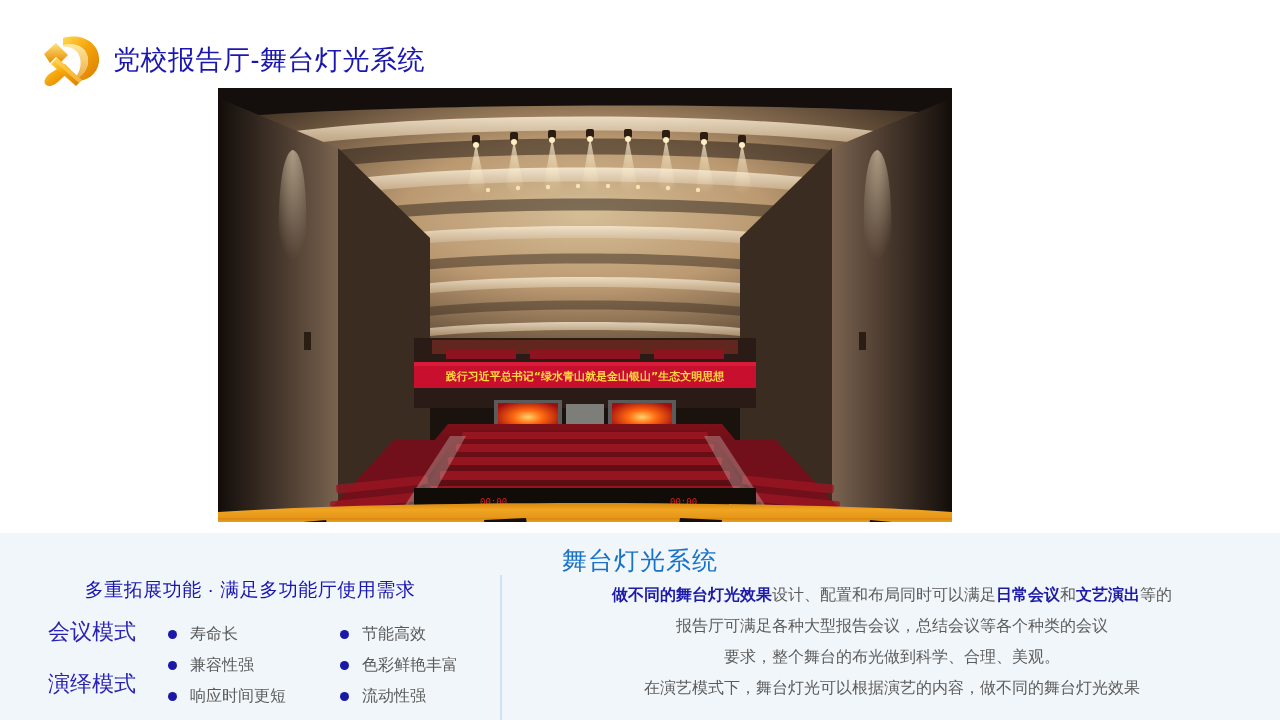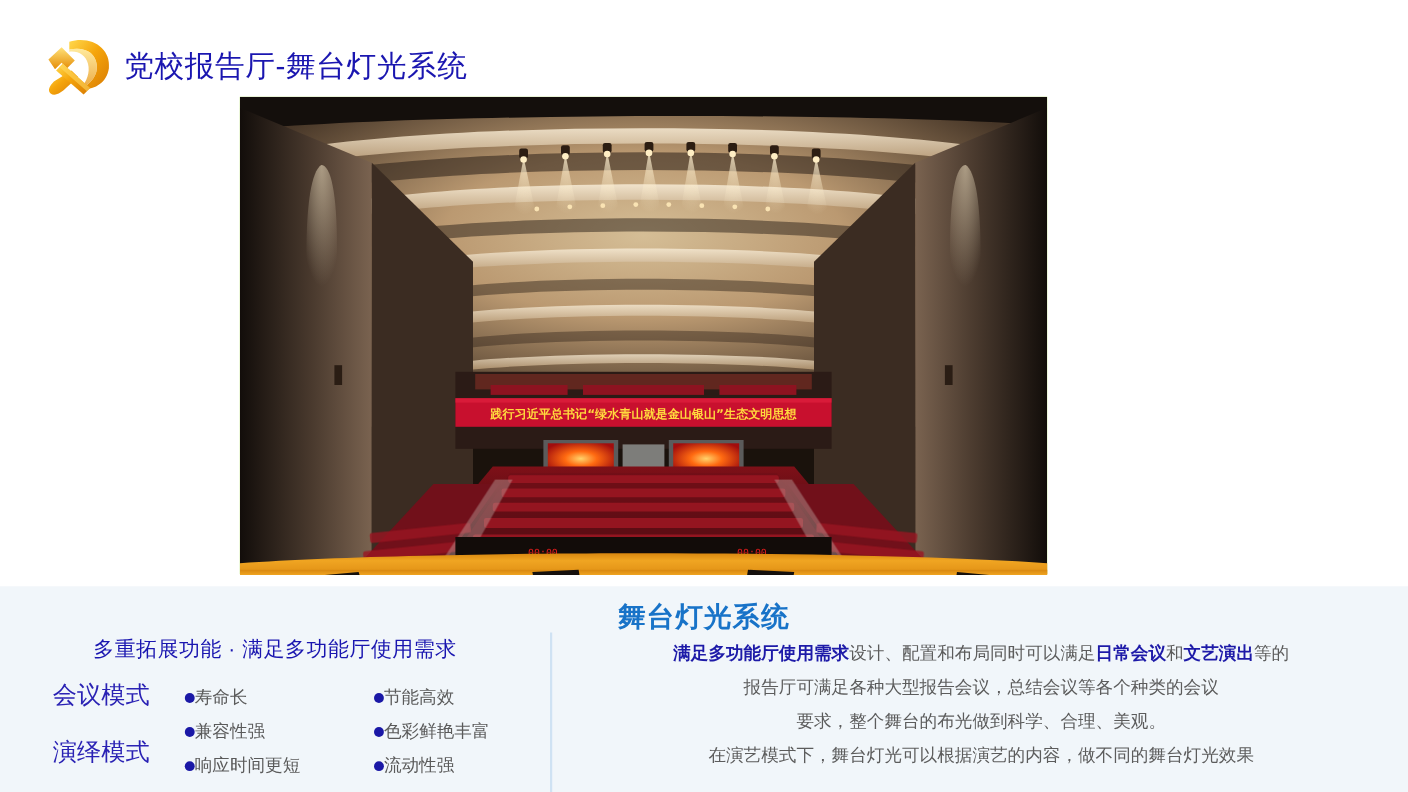--- a/index.html
+++ b/index.html
@@ -27,21 +27,21 @@
   }
   .hero svg { display:block; width:734px; height:434px; }
 
   
   .band {
     position:absolute; left:0; top:533px; width:1280px; height:187px;
     background:#f1f6fa;
   }
   .band-title {
     position:absolute; left:0; top:11px; width:1280px; text-align:center;
-    font-size:25px; font-weight:bold; color:#1873c8; letter-spacing:1px;
+    font-size:25px; font-weight:normal; color:#1873c8; letter-spacing:1px;
   }
   .divider {
     position:absolute; left:500px; top:42px; width:2px; height:145px;
     background:#cfe2f3;
   }
 
   
   .left-col { position:absolute; left:0; top:44px; width:500px; height:143px; }
   .left-head {
     position:absolute; left:0; top:0; width:500px; text-align:center;
@@ -50,21 +50,21 @@
   .modes { position:absolute; left:48px; top:44px; width:110px; }
   .mode {
     font-size:22px; color:#2a22b4; line-height:22px;
     margin-bottom:30px; white-space:nowrap;
   }
   .feature-grid {
     position:absolute; left:168px; top:42px; width:330px;
     display:grid; grid-template-columns:172px 158px;
     grid-auto-rows:31px; align-items:center;
   }
-  .feature { display:flex; align-items:center; gap:0; }
+  .feature { display:flex; align-items:center; gap:13px; }
   .dot {
     width:9px; height:9px; border-radius:50%;
     background:#1a18a6; flex:0 0 auto;
   }
   .feature span.txt { font-size:16px; color:#5a5a5a; white-space:nowrap; }
 
   
   .right-col {
     position:absolute; left:504px; top:44px; width:776px; height:143px;
     padding:0 24px; text-align:center;
@@ -320,21 +320,21 @@
         <div class="feature">
           <span class="dot"></span>
           <span class="txt">流动性强</span>
         </div>
       </div>
     </div>
 
     <div class="right-col">
       <div class="para-wrap">
         <div class="para-line">
-          <b>满足多功能厅使用需求</b><span>设计、配置和布局同时可以满足</span><b>日常会议</b><span>和</span><b>文艺演出</b><span>等的</span>
+          <b>做不同的舞台灯光效果</b><span>设计、配置和布局同时可以满足</span><b>日常会议</b><span>和</span><b>文艺演出</b><span>等的</span>
         </div>
         <div class="para-line">报告厅可满足各种大型报告会议，总结会议等各个种类的会议</div>
         <div class="para-line">要求，整个舞台的布光做到科学、合理、美观。</div>
         <div class="para-line">在演艺模式下，舞台灯光可以根据演艺的内容，做不同的舞台灯光效果</div>
       </div>
     </div>
   </div>
 
 </div>
 

